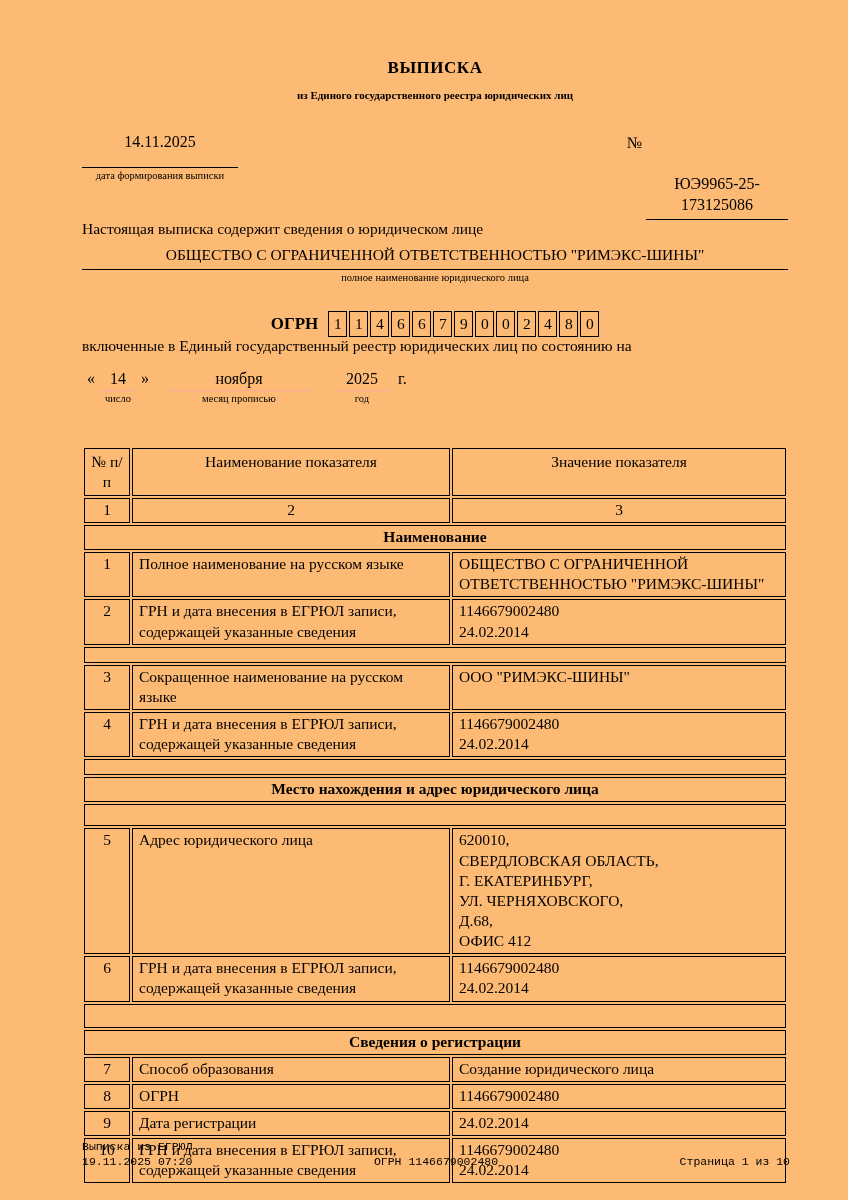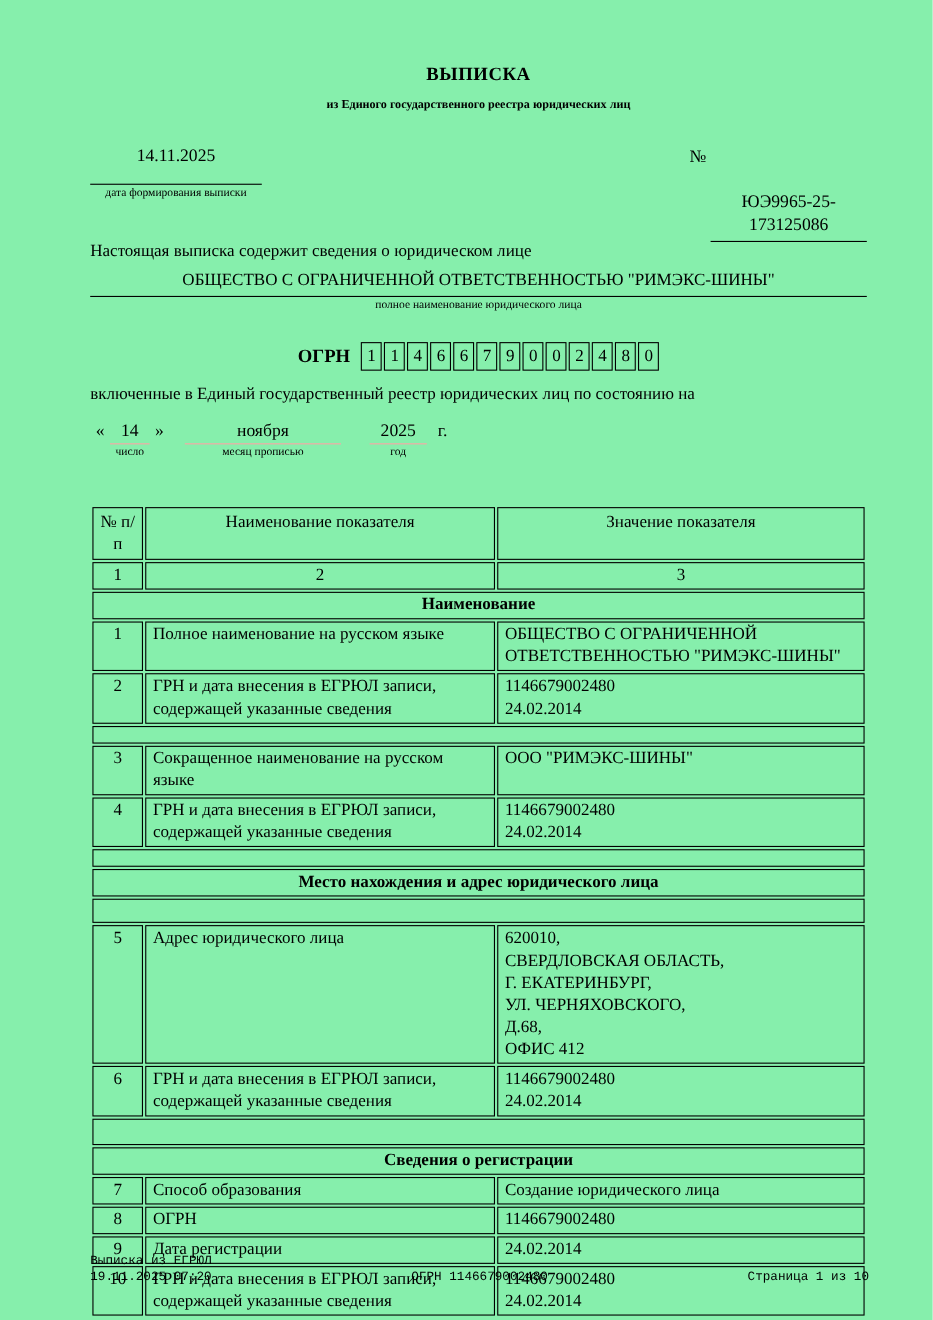--- a/index.html
+++ b/index.html
@@ -1,18 +1,18 @@
 <!DOCTYPE html>
 <html><head>
 <meta charset="utf-8">
 <style>
   html, body { margin: 0; padding: 0; background: #fff; }
   .page {
     width: 848px; height: 1200px;
-    background: #86efac; color: #000;
+    background: #fdba74; color: #000;
     font-family: "Liberation Serif", serif;
     position: relative;
     box-sizing: border-box;
     outline: 1px solid #e6e6e6;
     overflow: hidden;
   }
   .content { padding: 0 60px 0 82px; }
 
   .doc-title {
     text-align: center; font-weight: bold; font-size: 17px;
@@ -49,21 +49,21 @@
     align-items: center;
   }
   .ogrn-label { font-weight: bold; font-size: 17px; margin-right: 10px; }
   .ogrn-boxes { display: flex; gap: 2px; }
   .ogrn-box {
     width: 17px; height: 24px; border: 1px solid #000;
     display: flex; align-items: center; justify-content: center;
     font-size: 15.5px;
   }
 
-  .asof-line { font-size: 15.5px; margin-top: 13px; }
+  .asof-line { font-size: 15.5px; }
 
   .asof-fields { display: flex; margin-top: 15px; font-size: 16px; }
   .quote { padding: 0 5px; }
   .field { text-align: center; }
   .field .fv { display: block; border-bottom: 1px solid #fca5a5; padding: 0 4px 2px 4px; }
   .field .fc { display: block; font-size: 10.5px; padding-top: 2px; }
   .field-day { min-width: 36px; }
   .field-month { min-width: 142px; margin-left: 14px; }
   .field-year { min-width: 52px; margin-left: 26px; }
   .year-suffix { margin-left: 10px; }

